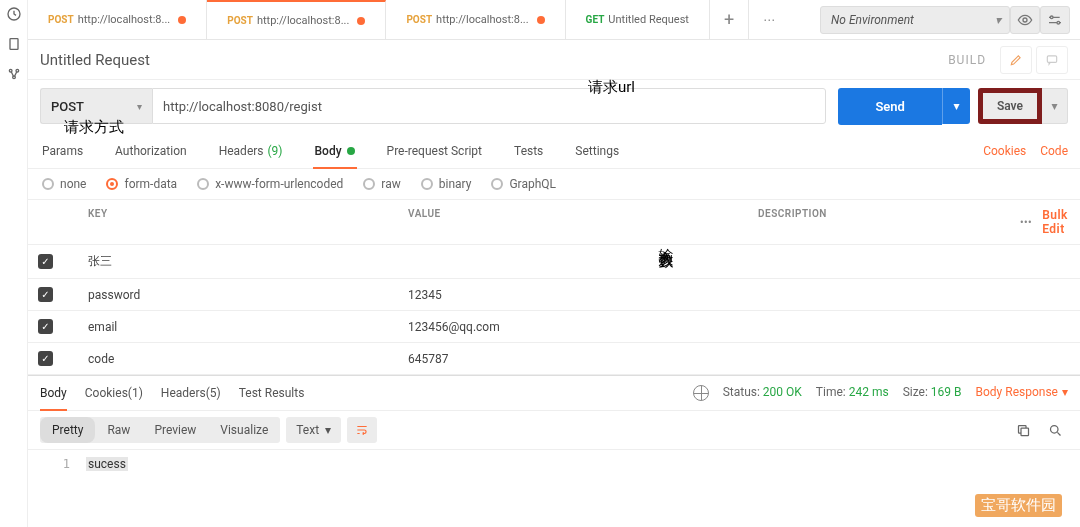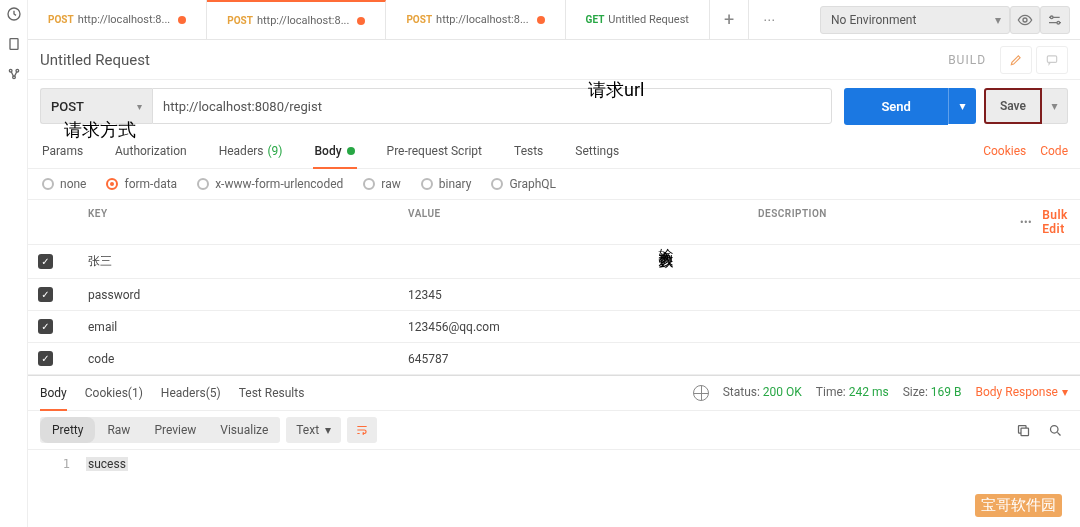--- a/index.html
+++ b/index.html
@@ -10,37 +10,37 @@
 .topbar { height: 40px; display: flex; align-items: stretch; border-bottom: 1px solid #e6e6e6; }
 .tabs { display: flex; flex: 1; align-items: stretch; }
 .tab { padding: 0 20px; border-right: 1px solid #e6e6e6; display: flex; align-items: center; gap: 4px; font-size: 11px; color: #666; position: relative; cursor: pointer; }
 .tab.active { border-top: 2px solid #ff6c37; }
 .tab .method { font-weight: 700; font-size: 10px; }
 .tab .method.post { color: #e6a23c; }
 .tab .method.get { color: #28a745; }
 .tab .dot { width: 8px; height: 8px; border-radius: 50%; background: #ff6c37; margin-left: 4px; }
 .tab-add { padding: 0 14px; display: flex; align-items: center; color: #888; font-size: 18px; border-right: 1px solid #e6e6e6; cursor: pointer; }
 .tab-more { padding: 0 14px; display: flex; align-items: center; color: #888; cursor: pointer; }
-.env-area { display: flex; align-items: center; padding: 0 10px; }
+.env-area { display: flex; align-items: center; padding: 0 10px; font-style: italic; }
 .env-select { background: #ececec; border: 1px solid #ddd; border-radius: 3px; height: 28px; padding: 0 28px 0 10px; display: flex; align-items: center; color: #555; font-size: 12px; position: relative; cursor: pointer; min-width: 190px; }
 .env-select::after { content: "▾"; position: absolute; right: 8px; color: #888; }
 .env-btn { width: 30px; height: 28px; background: #ececec; border: 1px solid #ddd; border-radius: 3px; display: flex; align-items: center; justify-content: center; color: #777; cursor: pointer; }
 .title-row { height: 40px; display: flex; align-items: center; padding: 0 12px; border-bottom: 1px solid #eee; }
 .title-row .title { color: #555; font-size: 15px; flex: 1; }
 .title-row .build { color: #aaa; font-size: 12px; letter-spacing: 1px; margin-right: 10px; }
 .title-row .ibtn { width: 32px; height: 28px; border: 1px solid #eee; border-radius: 3px; display: flex; align-items: center; justify-content: center; color: #ccc; margin-left: 4px; cursor: pointer; }
 .req-row { padding: 8px 12px; display: flex; gap: 0; align-items: stretch; position: relative; }
 .method-dd { width: 112px; height: 36px; background: #ececec; border: 1px solid #ddd; border-right: none; border-radius: 3px 0 0 3px; display: flex; align-items: center; padding: 0 10px; font-size: 13px; color: #282828; font-weight: 500; position: relative; cursor: pointer; }
 .method-dd::after { content: "▾"; position: absolute; right: 10px; color: #888; font-size: 10px; }
 .url-input { flex: 1; height: 36px; border: 1px solid #ddd; background: #fff; padding: 0 10px; font-size: 13px; color: #555; border-radius: 0 3px 3px 0; outline: none; }
 .send-btn { height: 37px; background: #1b78e2; color: #fff; border: none; padding: 0 37px; font-weight: 600; font-size: 13px; border-radius: 3px 0 0 3px; margin-left: 12px; cursor: pointer; }
 .send-caret { height: 36px; width: 28px; background: #1b78e2; border-left: 1px solid rgba(255,255,255,.3); color: #fff; display: flex; align-items: center; justify-content: center; border-radius: 0 3px 3px 0; cursor: pointer; }
-.save-btn { height: 36px; background: #ececec; border: 2px solid #7f1d1d; padding: 0 14px; margin-left: 8px; border-radius: 3px 0 0 3px; color: #555; font-weight: 600; cursor: pointer; display: flex; align-items: center; }
+.save-btn { height: 36px; background: #ececec; border: 5px solid #7f1d1d; padding: 0 14px; margin-left: 8px; border-radius: 3px 0 0 3px; color: #555; font-weight: 600; cursor: pointer; display: flex; align-items: center; }
 .save-caret { height: 36px; width: 26px; background: #ececec; border: 1px solid #ddd; border-left: none; display: flex; align-items: center; justify-content: center; border-radius: 0 3px 3px 0; color: #888; cursor: pointer; }
-.ann { position: absolute; font-size: 18px; color: #000; background: transparent; pointer-events: none; }
+.ann { position: absolute; font-size: 15px; color: #000; background: transparent; pointer-events: none; }
 .req-tabs { display: flex; padding: 0 12px; border-bottom: 1px solid #eee; align-items: center; height: 36px; gap: 28px; font-size: 12px; }
 .req-tabs .rt { color: #555; padding: 0 2px; height: 100%; display: flex; align-items: center; cursor: pointer; position: relative; }
 .req-tabs .rt.active { color: #282828; font-weight: 500; }
 .req-tabs .rt.active::after { content: ""; position: absolute; left: 0; right: 0; bottom: -1px; height: 2px; background: #ff6c37; }
 .req-tabs .count { color: #28a745; margin-left: 4px; }
 .req-tabs .bdot { width: 8px; height: 8px; border-radius: 50%; background: #28a745; margin-left: 5px; }
 .req-tabs .right-links { margin-left: auto; display: flex; gap: 14px; }
 .req-tabs .right-links span { color: #ff6c37; cursor: pointer; }
 .body-types { display: flex; align-items: center; padding: 8px 14px; gap: 20px; color: #666; font-size: 12px; }
 .body-types label { display: flex; align-items: center; gap: 6px; cursor: pointer; }

